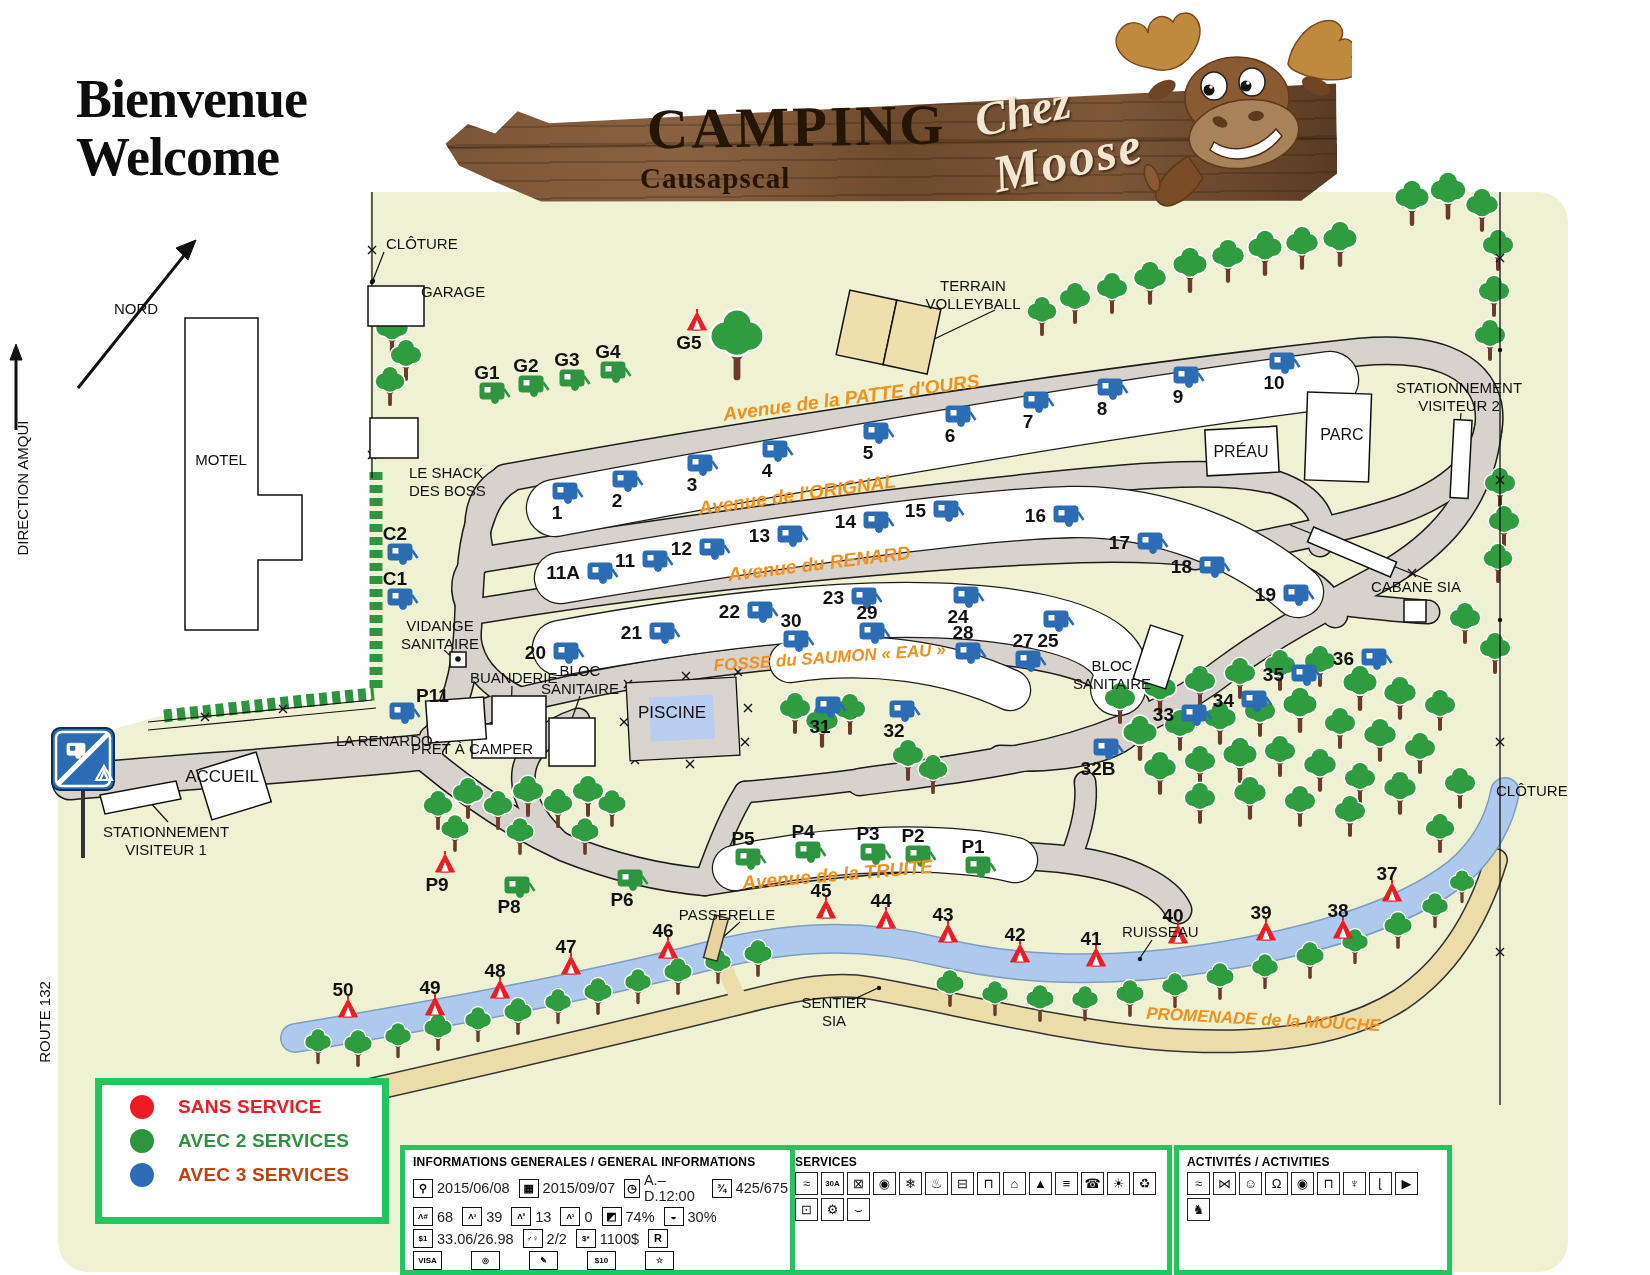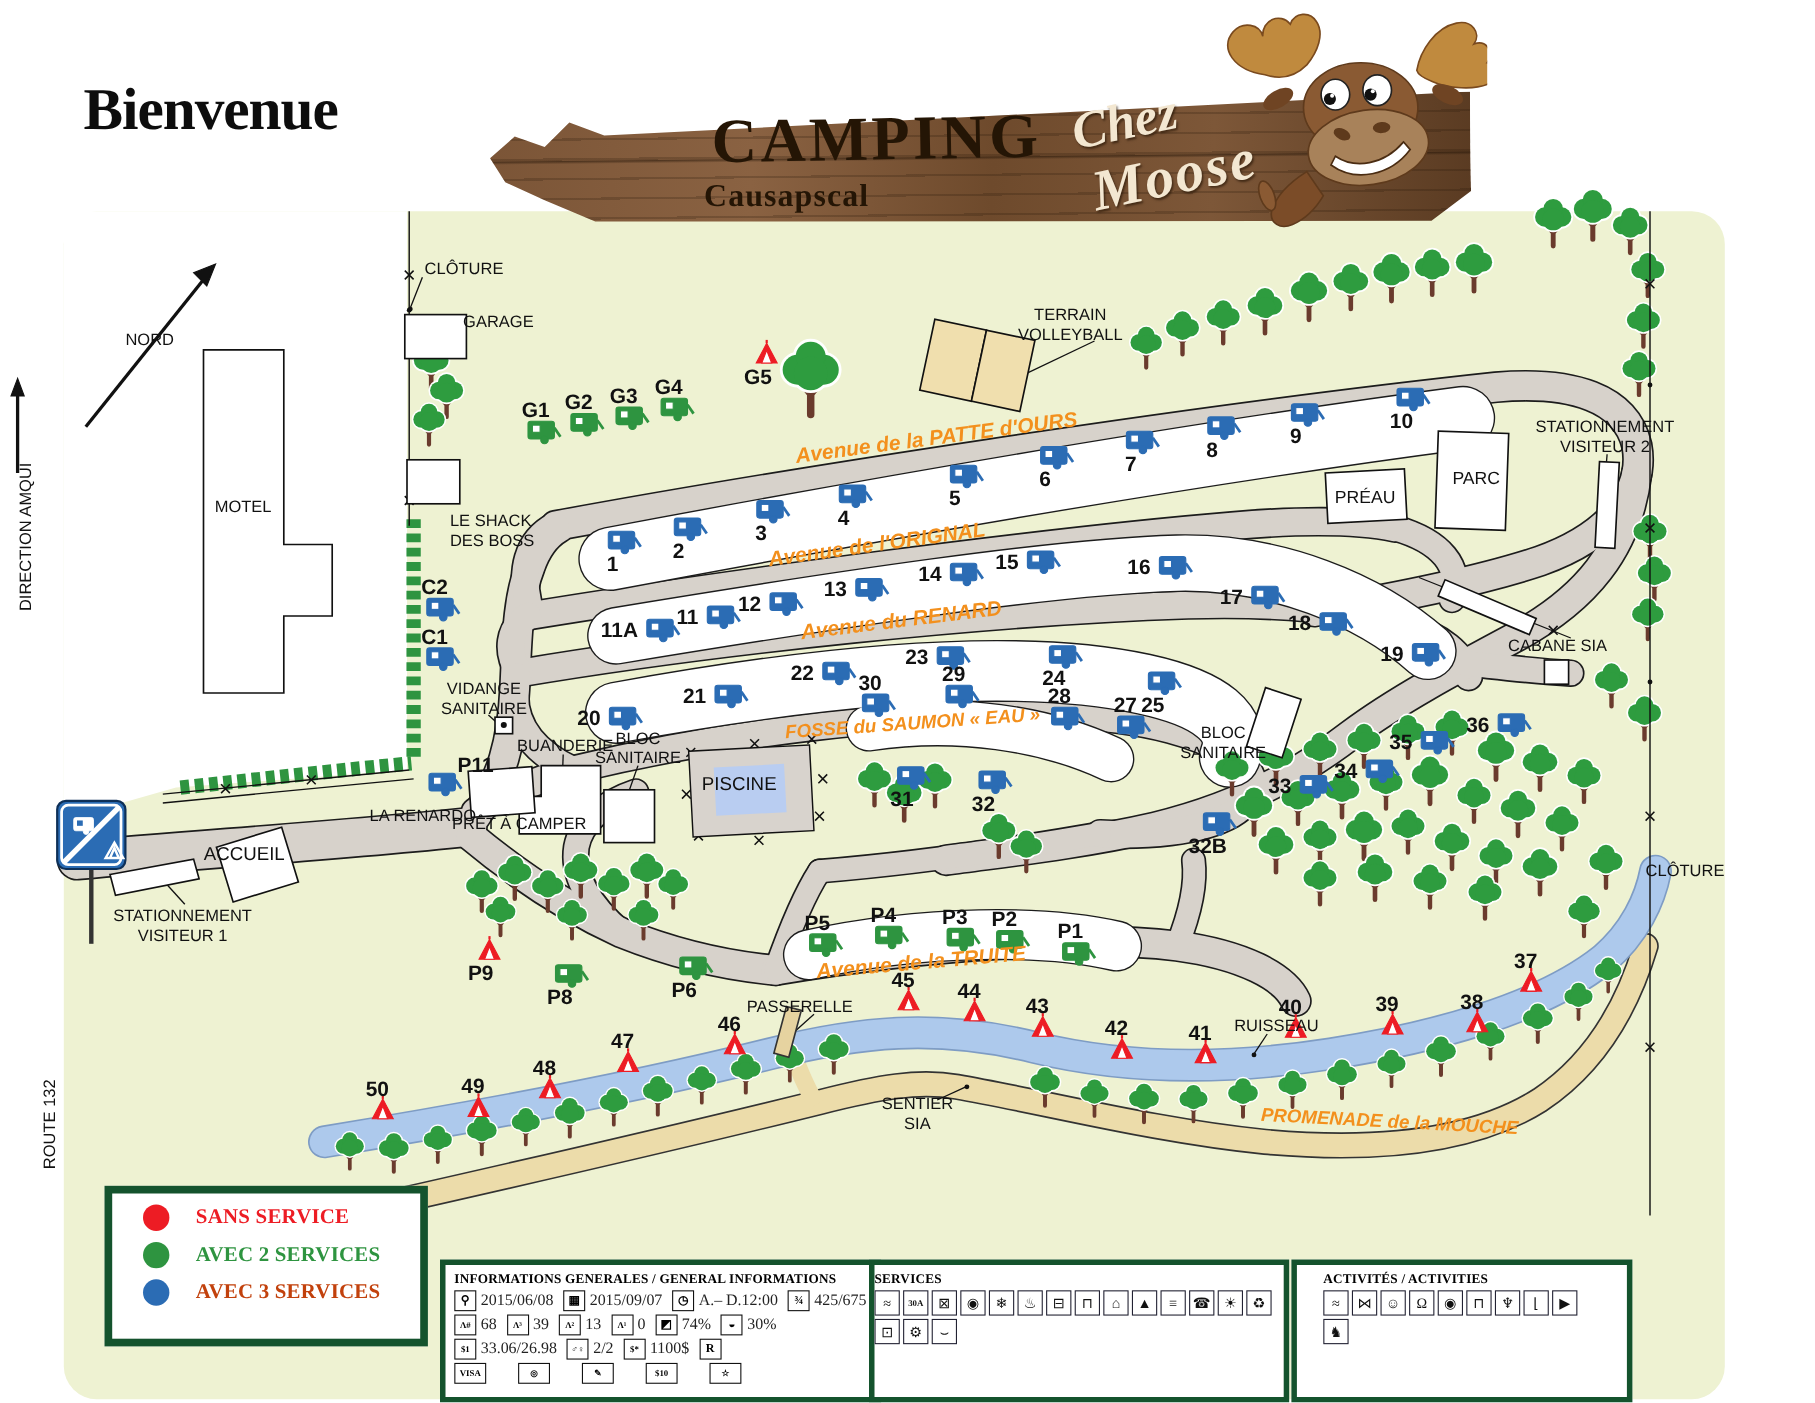--- a/index.html
+++ b/index.html
@@ -16,28 +16,28 @@
     background:repeating-linear-gradient(180deg,transparent 0 16px,rgba(35,20,6,.22) 16px 18px),
     linear-gradient(180deg,transparent 44%,rgba(30,16,4,.5) 45%,transparent 47%);}
   .signtxt{position:absolute;color:#241505;font-family:"Liberation Serif",serif;font-weight:bold;z-index:3;}
   #sign-camping{left:215px;top:6px;font-size:57px;letter-spacing:3px;transform:rotate(-1deg);}
   #sign-causapscal{left:208px;top:74px;font-size:29px;letter-spacing:1px;}
   .script{position:absolute;z-index:4;color:#f3e7d1;font-family:"Liberation Serif",serif;
     font-style:italic;font-weight:bold;text-shadow:1px 2px 2px rgba(30,15,0,.6);}
   #sign-chez{left:542px;top:-4px;font-size:47px;transform:rotate(-12deg);}
   #sign-moose{left:560px;top:42px;font-size:52px;transform:rotate(-12deg);letter-spacing:2px;}
   #moose{left:1092px;top:6px;z-index:5;}
-  .bbox{background:#fff;border:5px solid #14532d;z-index:6;font-family:Liberation Serif, serif;}
+  .bbox{background:#fff;border:5px solid #22c55e;z-index:6;}
   #legend{left:95px;top:1078px;width:252px;height:122px;border-width:7px;padding:10px 0 0 28px;}
   .lrow{display:flex;align-items:center;gap:24px;margin-bottom:10px;}
   .dot{width:24px;height:24px;border-radius:50%;}
   .ltext{font-size:19px;font-weight:bold;letter-spacing:.2px;}
   #infobox{left:400px;top:1145px;width:375px;height:110px;padding:5px 8px;}
   #svcbox{left:790px;top:1145px;width:372px;height:110px;padding:5px 0;}
-  #actbox{left:1174px;top:1145px;width:252px;height:110px;padding:5px 24px;}
+  #actbox{left:1174px;top:1145px;width:252px;height:110px;padding:5px 8px;}
   .btitle{font-size:12px;font-weight:bold;letter-spacing:.2px;margin-bottom:3px;}
   .irow{display:flex;align-items:center;gap:9px;margin-bottom:3px;}
   .item{display:inline-flex;align-items:center;gap:4px;}
   .ib{display:inline-flex;align-items:center;justify-content:center;width:18px;height:17px;
      border:1.6px solid #111;font-size:11px;font-weight:bold;background:#fff;line-height:1;}
   .ib.sm{font-size:8px;}
   .ival{font-size:14.5px;color:#222;}
   .pb{display:inline-flex;align-items:center;justify-content:center;width:27px;height:17px;
      border:1.6px solid #111;font-size:8px;font-weight:bold;margin-right:20px;}
   .icons{display:flex;flex-wrap:wrap;gap:3px;}
@@ -46,20 +46,21 @@
   .sb.sm{font-size:8px;font-weight:bold;}
   svg text{font-family:"Liberation Sans",sans-serif;}
 </style>
 </head>
 <body>
 
 <div class="canvas">
 
   <div id="welcome" class="abs">
     <div>Bienvenue</div>
+    <div>Welcome</div>
   </div>
 
   <div id="woodsign" class="abs"></div>
   <div class="abs signtxt" id="sign-camping" style="left:647px;top:94px;">CAMPING</div>
   <div class="abs signtxt" id="sign-causapscal" style="left:640px;top:162px;">Causapscal</div>
   <div class="abs script" id="sign-chez" style="left:974px;top:84px;">Chez</div>
   <div class="abs script" id="sign-moose" style="left:992px;top:130px;">Moose</div>
 
   <svg id="moose" class="abs" width="260" height="215" viewBox="0 0 260 215">
     <g fill="#c08a3e" stroke="#7a4a1e" stroke-width="1.5">

